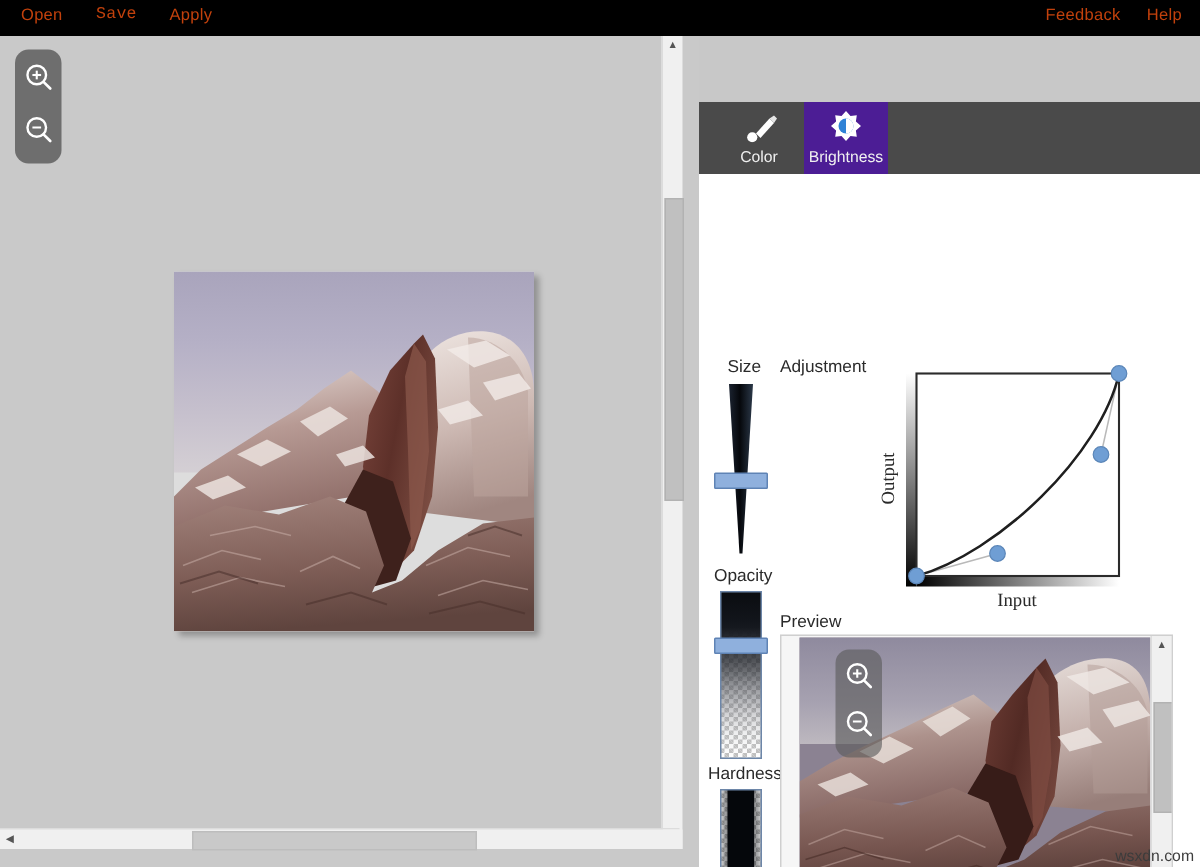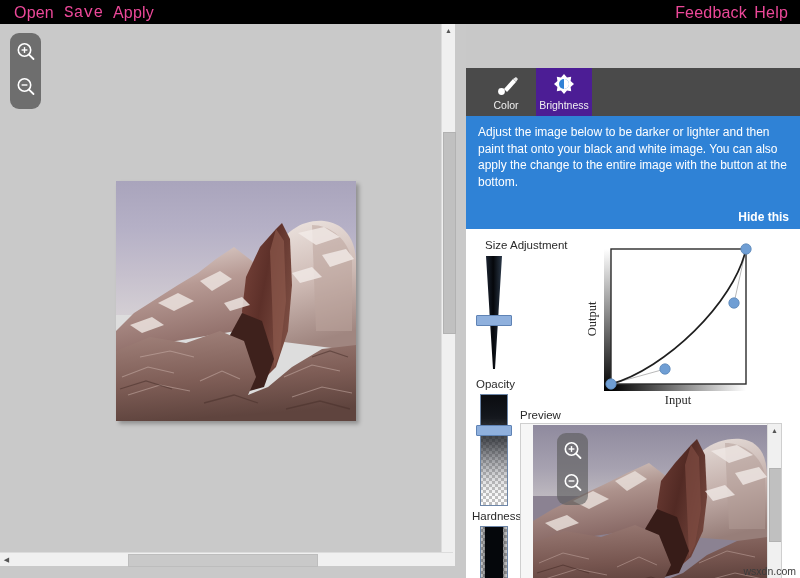--- a/index.html
+++ b/index.html
@@ -18,22 +18,22 @@
   
   .topbar {
     position: absolute; left: 0; top: 0;
     width: 800px; height: 24px;
     background: #000000;
     color: #ffffff;
   }
   .topbar .menu-item {
     position: absolute;
     top: 4px;
-    font-size: 16px;
-    color: #ec4899;
+    font-size: 11px;
+    color: #c2410c;
     cursor: pointer;
     letter-spacing: 0.2px;
   }
   .mi-open { left: 14px; }
   .mi-save { left: 64px; font-family: Liberation Mono, monospace; }
   .mi-undo { left: 113px; }
   .mi-feedback { right: 53px; }
   .mi-help { right: 12px; }
 
   
@@ -180,21 +180,21 @@
 
   
   .lbl {
     position: absolute;
     font-size: 11.5px;
     color: #2a2a2a;
   }
   .lbl-size { left: 19px; top: 171px; }
   .lbl-opacity { left: 10px; top: 310px; }
   .lbl-hardness { left: 6px; top: 442px; }
-  .lbl-adjustment { left: 44px; top: 171px; }
+  .lbl-adjustment { left: 54px; top: 171px; }
   .lbl-preview { left: 54px; top: 341px; }
 
   
   .slider {
     position: absolute;
     width: 28px;
     background: #ffffff;
   }
   .sl-size { left: 14px; top: 187px; height: 116px; }
   .sl-opacity { left: 14px; top: 326px; height: 112px; }
@@ -427,24 +427,20 @@
               <path d="M0,-10 L3,-6.6 L7.2,-7.2 L6.6,-3 L10,0 L6.6,3 L7.2,7.2 L3,6.6 L0,10 L-3,6.6 L-7.2,7.2 L-6.6,3 L-10,0 L-6.6,-3 L-7.2,-7.2 L-3,-6.6 Z" fill="#ffffff"></path>
               <circle cx="0" cy="0" r="5" fill="#2f82d6"></circle>
               <path d="M0,-5 A5,5 0 0,1 0,5 Z" fill="#ffffff"></path>
             </g>
           </svg>
         </div>
         <div class="tab-label">Brightness</div>
       </div>
     </div>
 
-    <div class="banner">
-      <div class="btext">Adjust the image below to be darker or lighter and then paint that onto your black and white image. You can also apply the change to the entire image with the button at the bottom.</div>
-      <div class="hide-this">Hide this</div>
-    </div>
 
     <div class="lbl lbl-size">Size</div>
     <div class="lbl lbl-opacity">Opacity</div>
     <div class="lbl lbl-hardness">Hardness</div>
 
     <div class="slider sl-size">
       <div class="track">
         <svg width="28" height="116" viewBox="0 0 28 116" preserveAspectRatio="none">
           <defs>
             <linearGradient id="coneG" x1="0" y1="0" x2="1" y2="0">

